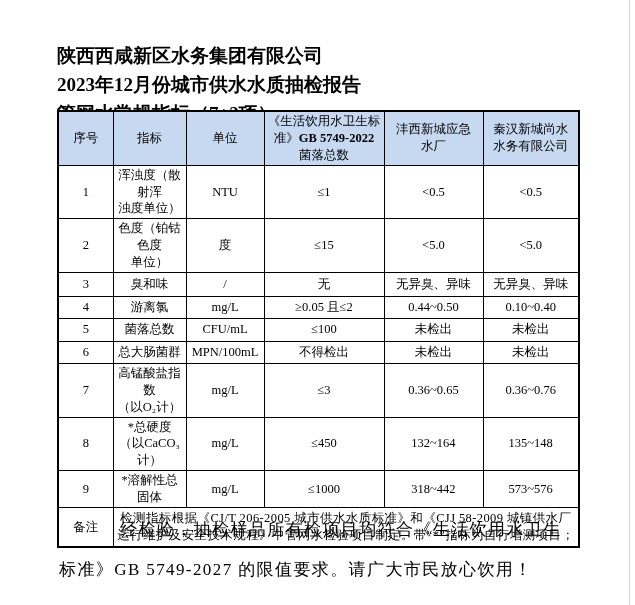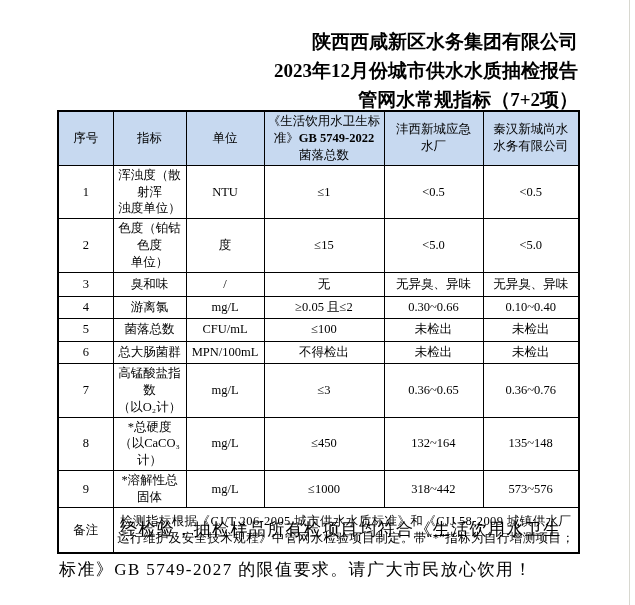--- a/index.html
+++ b/index.html
@@ -3,40 +3,40 @@
 <meta charset="utf-8">
 <style>
   html,body { margin:0; padding:0; background:#ffffff; }
   .page {
     position:relative; width:635px; height:605px; background:#ffffff;
     font-family:"Liberation Serif","DejaVu Serif",serif; color:#000;
     overflow:hidden;
   }
   .page-edge { position:absolute; top:0; right:5px; width:1px; height:605px; background:#d8d8d0; }
 
-  .titles { position:absolute; left:57px; top:27px; width:521px; text-align:right;font-family:Liberation Serif, serif; }
+  .titles { position:absolute; left:57px; top:41px; width:521px; text-align:left;font-family:Liberation Serif, serif; }
   .titles .t-line { font-size:19px; font-weight:bold; line-height:29px; white-space:nowrap; }
 
   table.report {
     position:absolute; left:57px; top:110px; width:521px;
     border-collapse:collapse; table-layout:fixed;
     border:2px solid #000;
   }
   table.report th, table.report td {
     border:1px solid #000; text-align:center; vertical-align:middle;
     font-size:12.5px; font-weight:normal; padding:1px 2px; line-height:1.35;
     overflow:hidden;
   }
   table.report thead th { background:#c7d9f0; height:50px; }
   .bold { font-weight:bold; }
   .pre { white-space:pre-line;margin-left:32px; }
   .limit-block { display:block; }
   tr.h31{height:31px} tr.h35{height:35px} tr.h24{height:24px} tr.h22{height:22px}
   tr.h23{height:23px} tr.h36{height:36px} tr.h37{height:37px} tr.h21{height:21px}
-  tr.h46{height:46px}
+  tr.h46{height:40px}
   td.remark-text {
     text-align:left; font-size:11.5px; line-height:1.85; padding:3px 8px;
     letter-spacing:0.4px;
   }
   .footer-para {
     position:absolute; left:59px; top:493px; width:517px;
     font-size:17px; line-height:40px; letter-spacing:1.4px;
     text-indent:61px; text-align:left;
   }
 </style>
@@ -97,21 +97,21 @@
         <td>/</td>
         <td>无</td>
         <td>无异臭、异味</td>
         <td>无异臭、异味</td>
       </tr>
       <tr class="h22">
         <td>4</td>
         <td class="pre">游离氯</td>
         <td>mg/L</td>
         <td>≥0.05 且≤2</td>
-        <td>0.30~0.66</td>
+        <td>0.44~0.50</td>
         <td>0.10~0.40</td>
       </tr>
       <tr class="h23">
         <td>5</td>
         <td class="pre">菌落总数</td>
         <td>CFU/mL</td>
         <td>≤100</td>
         <td>未检出</td>
         <td>未检出</td>
       </tr>

